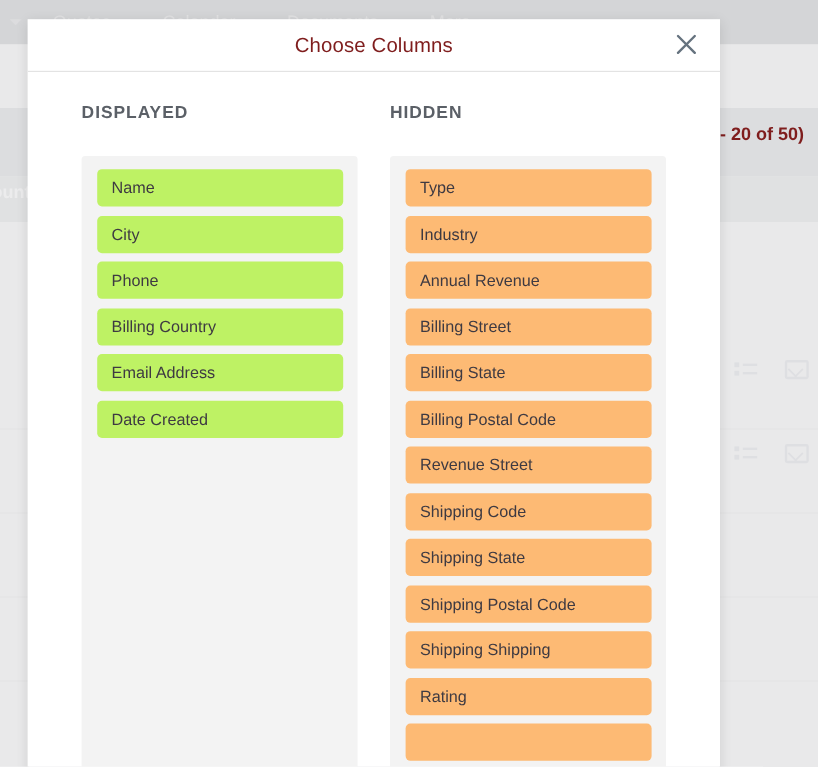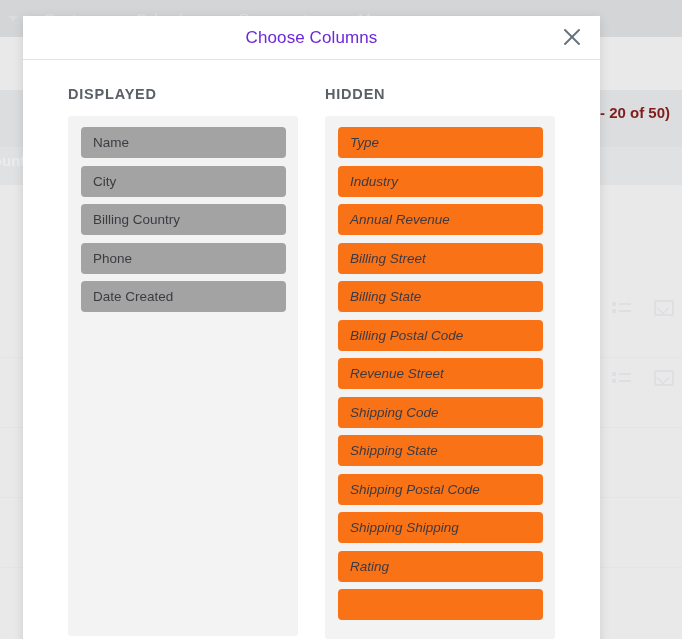--- a/index.html
+++ b/index.html
@@ -172,21 +172,21 @@
     position: relative;
     height: 44px;
     border-bottom: 1px solid #e3e3e3;
   }
   .modal-title {
     position: absolute;
     left: 0; right: 0;
     top: 12px;
     text-align: center;
     font-size: 17px;
-    color: #6d28d9;
+    color: #7f1d1d;
     letter-spacing: 0.1px;
   }
   .modal-close {
     position: absolute;
     right: 16px;
     top: 9px;
     width: 24px; height: 24px;
     cursor: pointer;
     display: flex;
     align-items: center;
@@ -201,21 +201,21 @@
   }
   .col {
     flex: 1;
     min-width: 0;
   }
   .col-title {
     font-size: 14.5px;
     font-weight: bold;
     letter-spacing: 0.8px;
     color: #5b6067;
-    margin: 0 0 14px 0;
+    margin: 0 0 28px 0;
     padding-left: 0px;
   }
   .col-panel {
     background: #f3f3f3;
     border-radius: 3px;
     padding: 11px 12px 11px 13px;
     min-height: 520px;
   }
   .chip {
     height: 31px;
@@ -224,22 +224,22 @@
     align-items: center;
     padding-left: 12px;
     margin-bottom: 7.5px;
     font-size: 13.5px;
     color: #3e3a42;
     cursor: move;
     user-select: none;
     white-space: nowrap;
     overflow: hidden;
   }
-  .chip.displayed { background: #a3a3a3; }
-  .chip.hidden    { background: #f97316; font-style: italic; }
+  .chip.displayed { background: #bef264; }
+  .chip.hidden    { background: #fdba74; }
 </style>
 </head>
 <body>
 
 <div id="screen">
 
   <div id="page-behind">
 
     <div class="bg-navbar">
       <div class="bg-nav-items">
@@ -306,24 +306,27 @@
       <div class="col">
         <div class="col-title">DISPLAYED</div>
         <div class="col-panel">
           <div class="chip displayed">
             <span>Name</span>
           </div>
           <div class="chip displayed">
             <span>City</span>
           </div>
           <div class="chip displayed">
+            <span>Phone</span>
+          </div>
+          <div class="chip displayed">
             <span>Billing Country</span>
           </div>
           <div class="chip displayed">
-            <span>Phone</span>
+            <span>Email Address</span>
           </div>
           <div class="chip displayed">
             <span>Date Created</span>
           </div>
         </div>
       </div>
 
       <div class="col">
         <div class="col-title">HIDDEN</div>
         <div class="col-panel">

